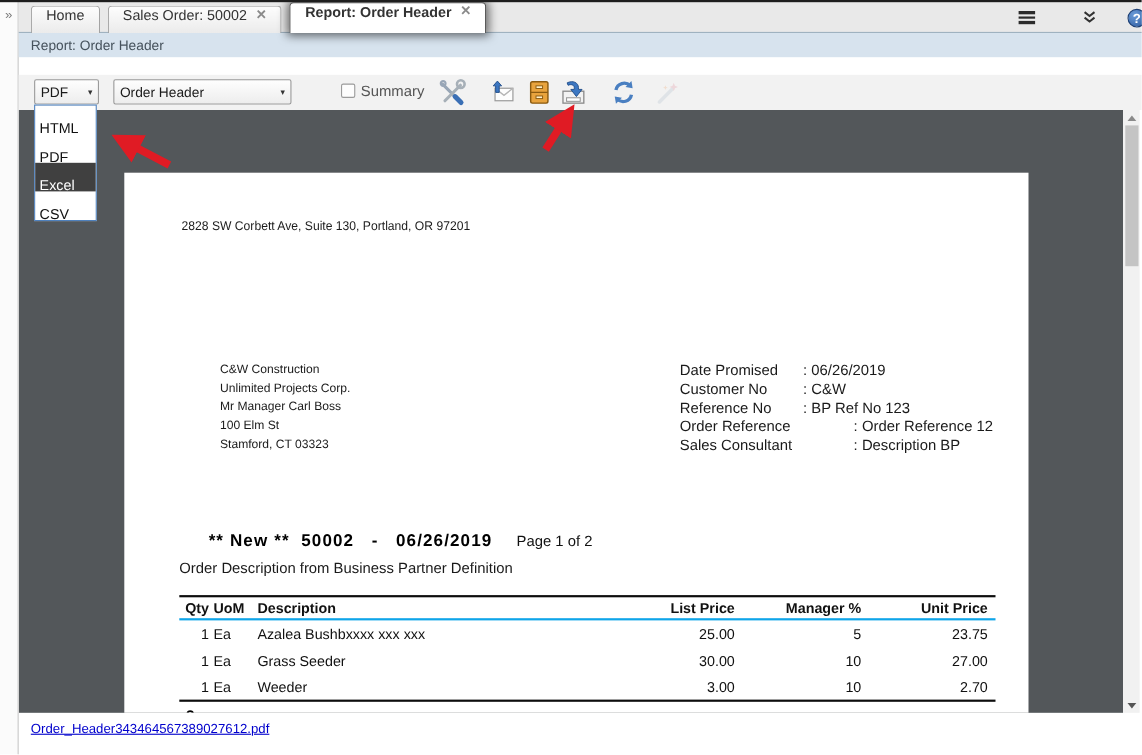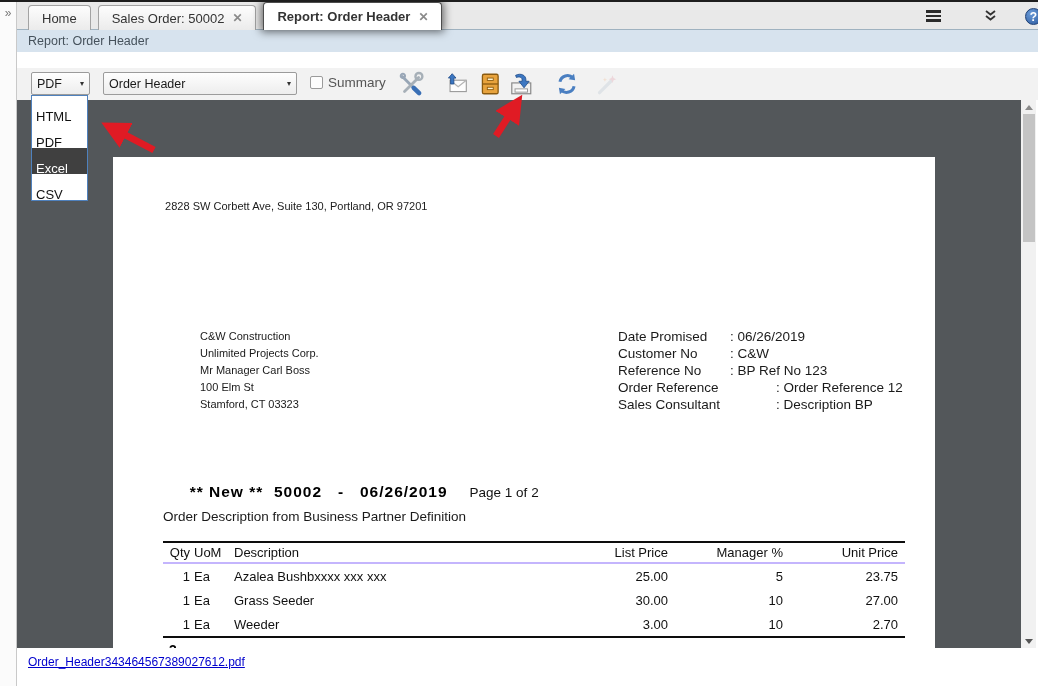--- a/index.html
+++ b/index.html
@@ -18,21 +18,21 @@
   }
   .west-strip .chev { display:block; margin-top:6px; text-align:center; font-size:12px; color:#7a7a7a; cursor:pointer; }
 
   
   .tabbar {
     position:absolute; left:17px; top:0; width:1021px; height:30px;
     background:#e9e9e9; border-bottom:1px solid #9fb2c0; z-index:10;
   }
   .tabs { display:flex; align-items:flex-end; height:30px; padding-left:11px; gap:7px; }
   .tab {
-    display:flex; align-items:center; gap:8px; height:25px; padding:0 13px;
+    display:flex; gap:8px; height:25px; padding:0 13px;
     background:linear-gradient(#fdfdfd,#ebebeb);
     border:1px solid #a3a3a3; border-bottom:none; border-radius:4px 4px 0 0;
     font-size:13px; color:#333; cursor:pointer; white-space:nowrap;
   }
   .tab.active {
     height:28px; background:#ffffff; font-weight:bold; border-color:#4d4d4d;
     box-shadow:0 0 9px 2px rgba(0,0,0,0.55);
   }
   .tab .close { font-size:12px; font-weight:bold; color:#8a8a8a; cursor:pointer; }
   .tabbar-icons { position:absolute; right:0; top:7px; height:18px; display:flex; align-items:center; z-index:12; }
@@ -59,21 +59,21 @@
     background:#f2f2f2; z-index:20;
   }
   .select-box {
     position:absolute; top:4px; height:23px;
     background:linear-gradient(#fefefe,#ededed); border:1px solid #9b9b9b; border-radius:2px;
     font-size:12.5px; color:#1a1a1a; display:flex; align-items:center; justify-content:space-between;
     padding:0 5px; cursor:pointer;
   }
   .select-box .caret { font-size:8px; color:#333; margin-left:6px; }
   .fmt-select { left:14px; width:59px; }
-  .rpt-select { left:86px; width:194px; }
+  .rpt-select { left:86px; width:162px; }
   .dropdown {
     position:absolute; left:14px; top:27px; width:57px;
     background:#ffffff; border:1px solid #4f81bd; z-index:60;
   }
   .dropdown .opt { font-size:13px; color:#111; padding:13px 4px; height:15.5px; line-height:15.5px; cursor:pointer; }
   .dropdown .opt.hl { background:#404040; color:#ffffff; }
   .summary-wrap { position:absolute; left:293px; top:7px; display:flex; align-items:center; gap:5px; }
   .checkbox { width:13px; height:13px; background:#fdfdfd; border:1px solid #9b9b9b; border-radius:2px; cursor:pointer; }
   .summary-label { font-size:13.5px; color:#555; }
   .tbtn { position:absolute; top:3px; width:26px; height:26px; cursor:pointer; }
@@ -93,21 +93,21 @@
   .billto { position:absolute; left:87px; top:171px; font-size:11px; line-height:17px; color:#1a1a1a; }
   .details { position:absolute; left:505px; top:171px; font-size:13.5px; line-height:17px; color:#1a1a1a; white-space:nowrap; }
   .detail-row .dl { display:inline-block; width:112px; }
   .detail-row.wide .dl { width:158px; }
   .order-title { position:absolute; left:50px; top:308px; white-space:pre; }
   .order-title .num { font-weight:bold; font-size:15.5px; letter-spacing:1px; color:#000; }
   .order-title .pg { font-size:13.5px; letter-spacing:0; color:#111; margin-left:22px; font-weight:normal; }
   .order-desc { position:absolute; left:50px; top:352px; font-size:13.5px; color:#1a1a1a; }
   .rtable { position:absolute; left:50px; top:384px; width:742px; font-size:13px; color:#111; }
   .rrow { display:grid; grid-template-columns:27px 43px 260px 175px 115px 115px; align-items:center; height:24px; }
-  .rrow.hdr { font-weight:normal; height:23px; border-top:2px solid #0d0d0d; border-bottom:2px solid #c4b5fd; }
+  .rrow.hdr { font-weight:bold; height:23px; border-top:2px solid #0d0d0d; border-bottom:2px solid #0ea5e9; }
   .rtable .body { border-bottom:2px solid #0d0d0d; }
   .c-qty { text-align:right; }
   .c-uom { padding-left:4px; }
   .c-desc { padding-left:1px; }
   .c-num { text-align:right; }
   .clip-glyph { position:absolute; left:56px; top:485px; height:6px; overflow:hidden; font-size:14px; font-weight:bold; color:#000; }
 
   
   .scrollbar { position:absolute; left:1021px; top:100px; width:15px; height:548px; background:#f1f1f1; z-index:6; }
   .sb-btn { position:absolute; left:0; width:15px; height:14px; display:flex; align-items:center; justify-content:center; cursor:pointer; }

